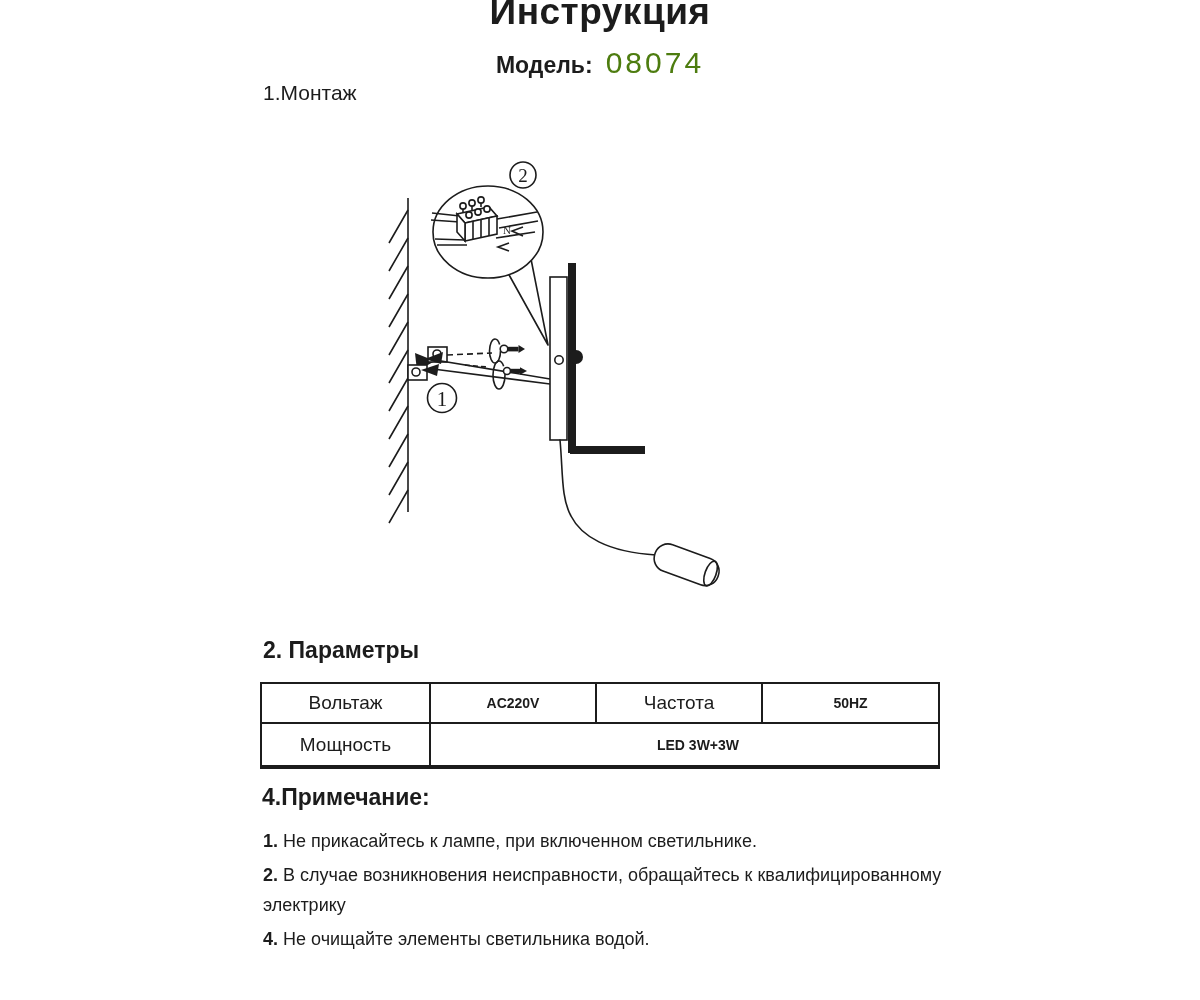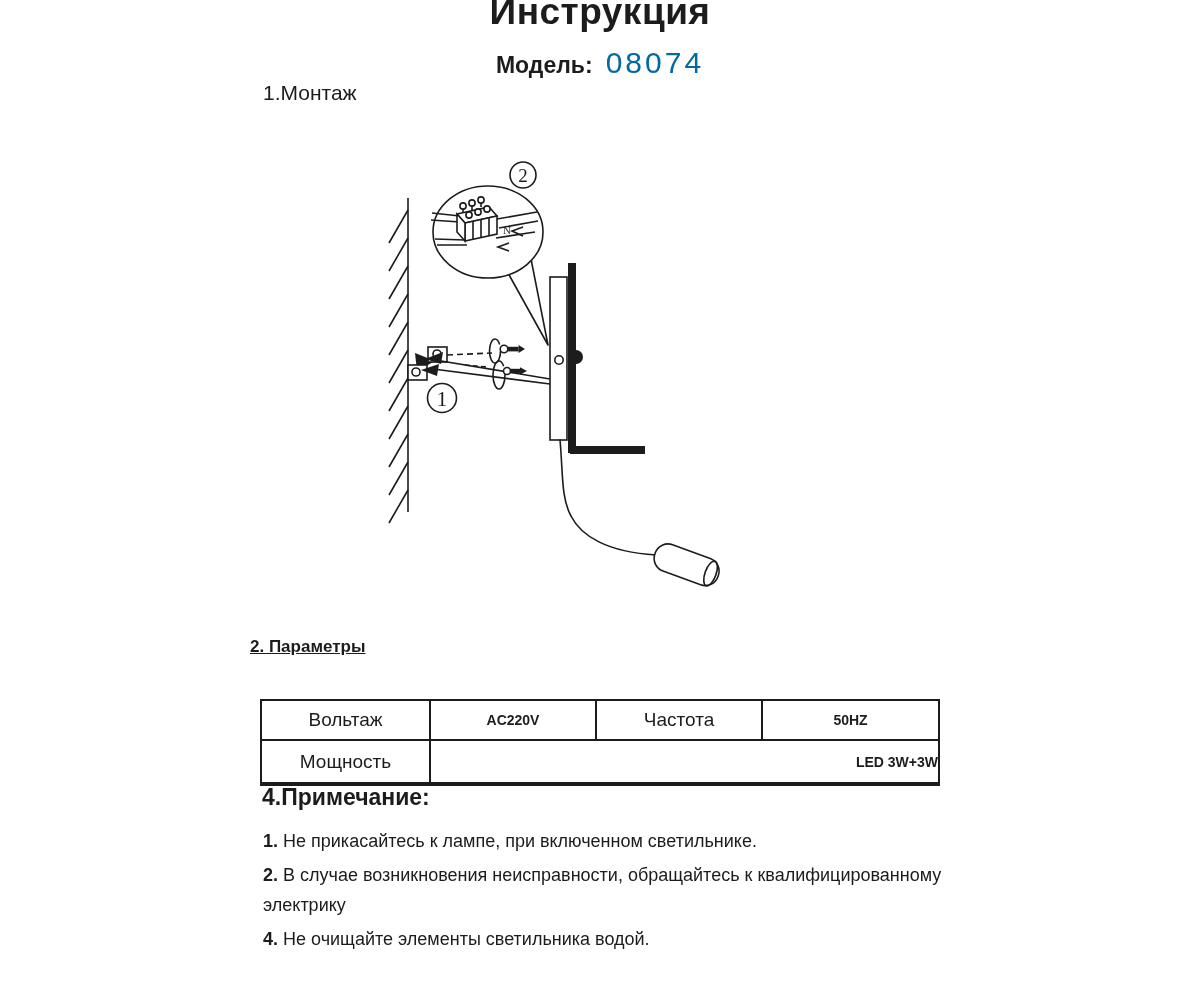--- a/index.html
+++ b/index.html
@@ -2,29 +2,29 @@
 <html><head>
 <meta charset="utf-8">
 <style>
   html,body{margin:0;padding:0;background:#fff;}
   .page{position:relative;width:1200px;height:1000px;background:#fff;overflow:hidden;
         font-family:"Liberation Sans",sans-serif;color:#1c1c1c;}
   .title{position:absolute;top:-9px;left:0;right:0;margin:0;text-align:center;
          font-size:37px;font-weight:bold;letter-spacing:0.5px;}
   .model-line{position:absolute;top:46px;left:0;right:0;text-align:center;}
   .model-label{font-size:23px;font-weight:bold;vertical-align:baseline;}
-  .model-value{font-size:30px;font-weight:400;letter-spacing:3px;margin-left:13px;color:#0369a1;}
+  .model-value{font-size:30px;font-weight:400;letter-spacing:3px;margin-left:13px;color:#4d7c0f;}
   .h-mount{position:absolute;top:81px;left:263px;margin:0;font-size:21px;font-weight:normal;}
   .diagram{position:absolute;top:148px;left:365px;width:380px;height:500px;}
-  .h-params{position:absolute;top:637px;left:250px;margin:0;font-size:17px;font-weight:bold;text-decoration:underline;}
-  table.params{position:absolute;top:699px;left:260px;width:678px;border-collapse:collapse;table-layout:fixed;border-radius:26px;}
+  .h-params{position:absolute;top:637px;left:263px;margin:0;font-size:23px;font-weight:bold;}
+  table.params{position:absolute;top:682px;left:260px;width:678px;border-collapse:collapse;table-layout:fixed;border-radius:26px;}
   table.params td{border:2px solid #1c1c1c;text-align:center;font-size:19px;padding:0;height:38px;overflow:hidden;}
   table.params tr.r2 td{height:41px;border-bottom-width:4px;}
   table.params td.val{font-weight:bold;font-size:14px;}
-  table.params td.power-val{text-align:right;padding-left:27px;}
+  table.params td.power-val{text-align:center;padding-left:27px;}
   .h-notes{position:absolute;top:784px;left:262px;margin:0;font-size:23px;font-weight:bold;}
   .notes{position:absolute;top:826px;left:263px;width:690px;font-size:18px;line-height:30px;}
   .notes p{margin:0 0 4px 0;}
   .notes b{font-weight:bold;}
   svg .ink{stroke:#1c1c1c;fill:none;stroke-width:1.6;}
   svg .fillink{fill:#1c1c1c;stroke:none;}
   svg .white{fill:#ffffff;}
   svg text{fill:#1c1c1c;}
 </style>
 </head>

